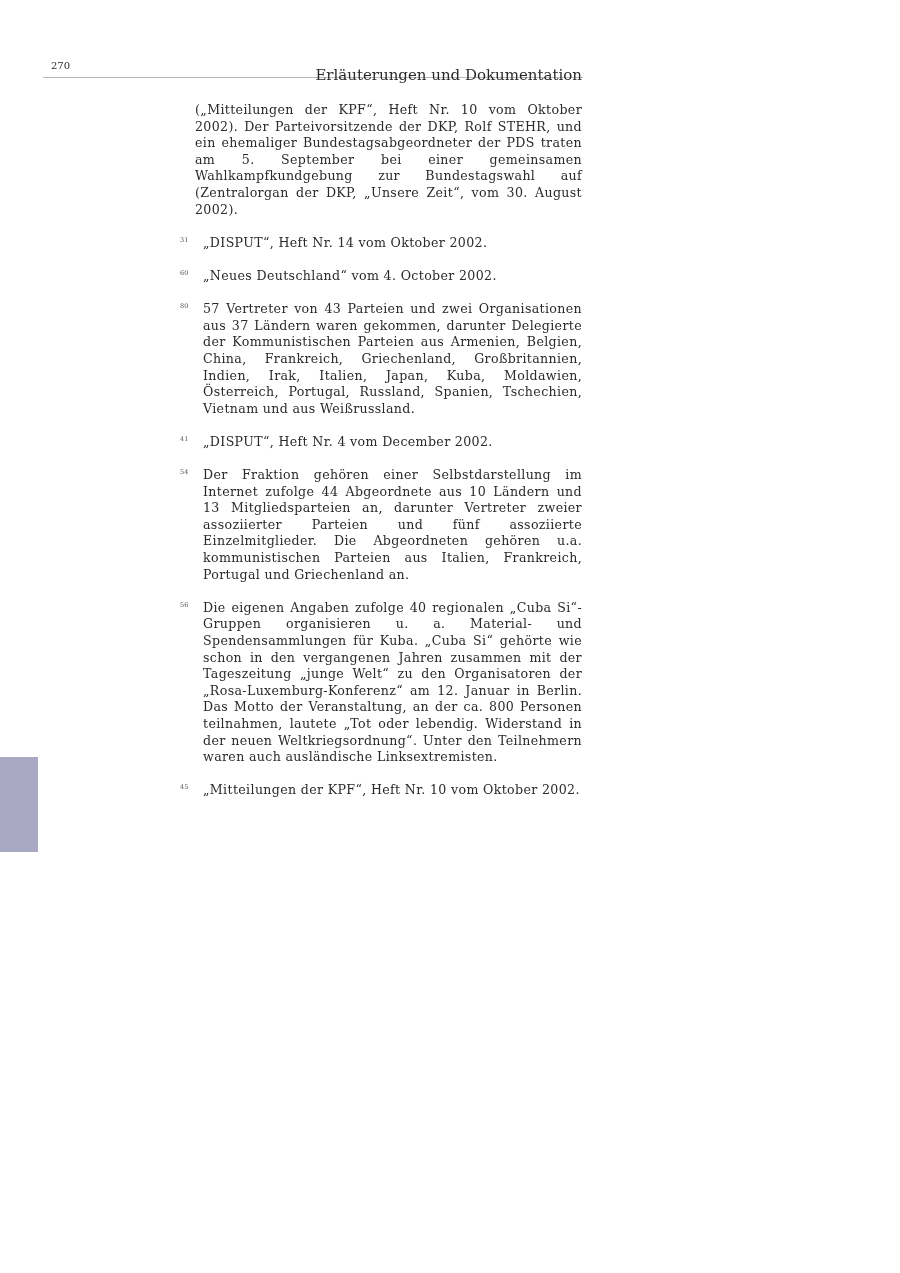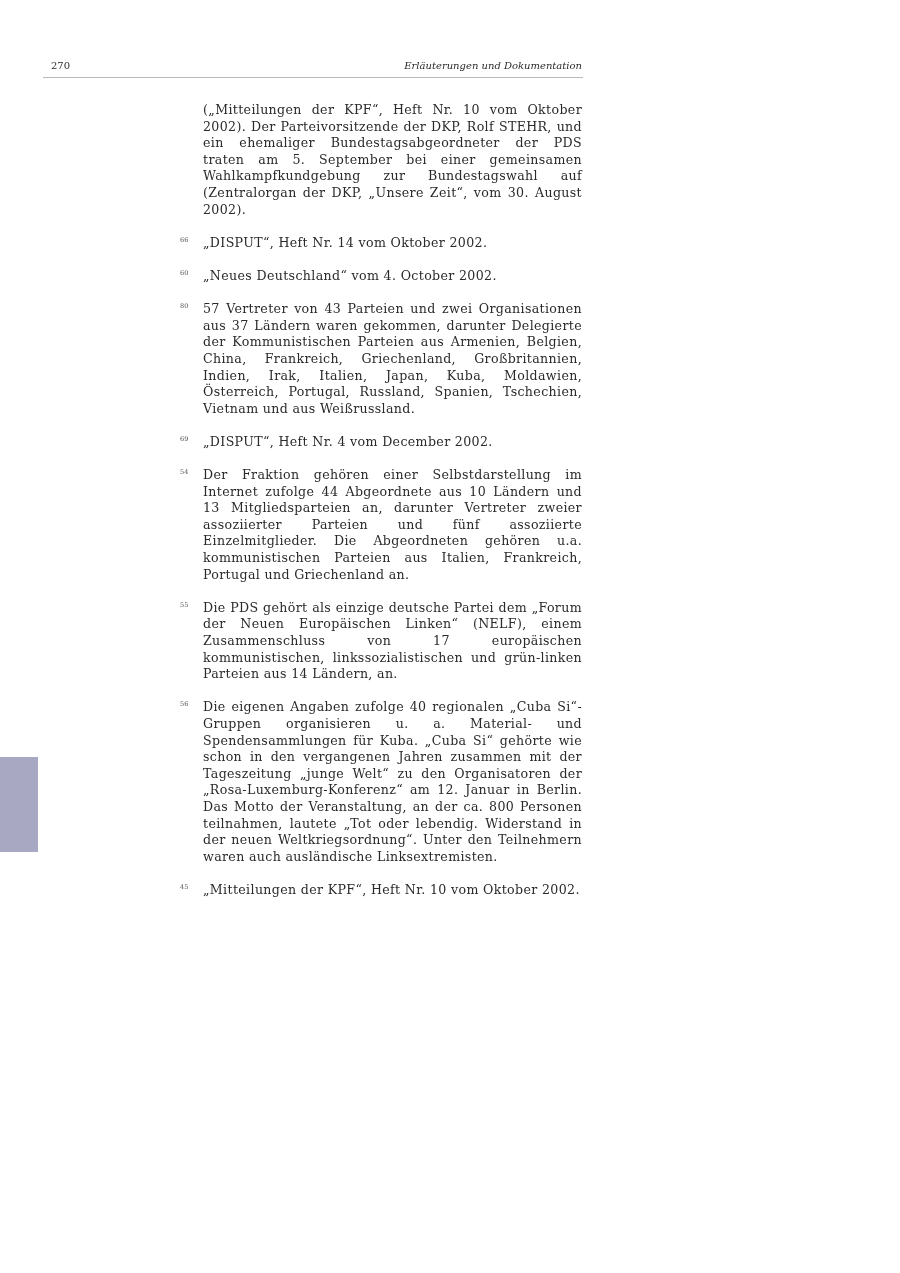--- a/index.html
+++ b/index.html
@@ -2,65 +2,61 @@
 <html><head>
 <meta charset="utf-8">
 <style>
   html, body { margin:0; padding:0; background:#ffffff; }
   body { width:900px; height:1273px; position:relative; overflow:hidden;
          font-family:"DejaVu Serif", serif; color:#2a2a2a; }
   .header { position:absolute; left:43px; top:58px; width:540px; height:19px;
             border-bottom:1px solid #b8b8b8; }
   .page-num { position:absolute; left:8px; top:2px; font-size:10px; font-weight:normal;
               font-family:"DejaVu Serif", serif; }
-  .running-title { position:absolute; right:1px; top:2px; font-size:10px; font-style:italic; }
+  .running-title { position:absolute; right:1px; top:8px; font-size:15px; }
   .side-tab { position:absolute; left:0; top:757px; width:38px; height:95px; background:#a9a8c2; }
   .content { position:absolute; left:180px; top:102px; width:402px; }
-  .para { margin-left:23px; font-size:12.6px; line-height:16.6px; text-align:justify;
+  .para { margin-left:15px; font-size:12.6px; line-height:16.6px; text-align:justify;
           letter-spacing:0.35px; }
   .note { position:relative; margin-top:16.6px; }
   .note-num { position:absolute; left:0; top:1px; font-size:6.5px; color:#555; }
   .note .para { margin-left:23px; }
 </style>
 </head>
 <body>
 
 <div class="header">
   <span class="page-num">270</span>
   <span class="running-title">Erläuterungen und Dokumentation</span>
 </div>
 
 <div class="side-tab"></div>
 
 <div class="content">
   <div class="para">(„Mitteilungen der KPF“, Heft Nr. 10 vom Oktober 2002). Der Parteivorsitzende der DKP, Rolf STEHR, und ein ehemaliger Bundestagsabgeordneter der PDS traten am 5. September bei einer gemeinsamen Wahlkampfkundgebung zur Bundestagswahl auf (Zentralorgan der DKP, „Unsere Zeit“, vom 30. August 2002).</div>
 
   <div class="note">
-    <span class="note-num">66</span>
+    <span class="note-num">31</span>
     <div class="para">„DISPUT“, Heft Nr. 14 vom Oktober 2002.</div>
   </div>
   <div class="note">
     <span class="note-num">60</span>
     <div class="para">„Neues Deutschland“ vom 4. October 2002.</div>
   </div>
   <div class="note">
     <span class="note-num">80</span>
     <div class="para">57 Vertreter von 43 Parteien und zwei Organisationen aus 37 Ländern waren gekommen, darunter Delegierte der Kommunistischen Parteien aus Armenien, Belgien, China, Frankreich, Griechenland, Großbritannien, Indien, Irak, Italien, Japan, Kuba, Moldawien, Österreich, Portugal, Russland, Spanien, Tschechien, Vietnam und aus Weißrussland.</div>
   </div>
   <div class="note">
-    <span class="note-num">69</span>
+    <span class="note-num">41</span>
     <div class="para">„DISPUT“, Heft Nr. 4 vom December 2002.</div>
   </div>
   <div class="note">
     <span class="note-num">54</span>
     <div class="para">Der Fraktion gehören einer Selbstdarstellung im Internet zufolge 44 Abgeordnete aus 10 Ländern und 13 Mitgliedsparteien an, darunter Vertreter zweier assoziierter Parteien und fünf assoziierte Einzelmitglieder. Die Abgeordneten gehören u.a. kommunistischen Parteien aus Italien, Frankreich, Portugal und Griechenland an.</div>
-  </div>
-  <div class="note">
-    <span class="note-num">55</span>
-    <div class="para">Die PDS gehört als einzige deutsche Partei dem „Forum der Neuen Europäischen Linken“ (NELF), einem Zusammenschluss von 17 europäischen kommunistischen, linkssozialistischen und grün-linken Parteien aus 14 Ländern, an.</div>
   </div>
   <div class="note">
     <span class="note-num">56</span>
     <div class="para">Die eigenen Angaben zufolge 40 regionalen „Cuba Si“-Gruppen organisieren u. a. Material- und Spendensammlungen für Kuba. „Cuba Si“ gehörte wie schon in den vergangenen Jahren zusammen mit der Tageszeitung „junge Welt“ zu den Organisatoren der „Rosa-Luxemburg-Konferenz“ am 12. Januar in Berlin. Das Motto der Veranstaltung, an der ca. 800 Personen teilnahmen, lautete „Tot oder lebendig. Widerstand in der neuen Weltkriegsordnung“. Unter den Teilnehmern waren auch ausländische Linksextremisten.</div>
   </div>
   <div class="note">
     <span class="note-num">45</span>
     <div class="para">„Mitteilungen der KPF“, Heft Nr. 10 vom Oktober 2002.</div>
   </div>
 </div>

